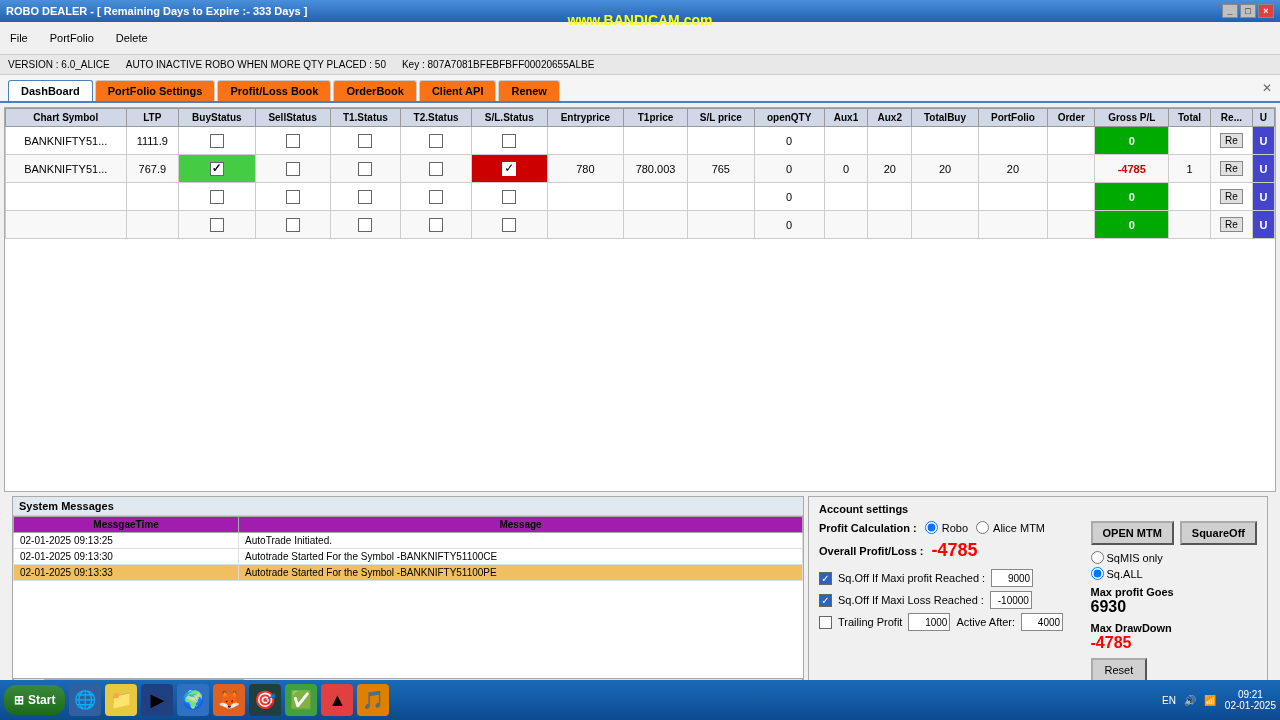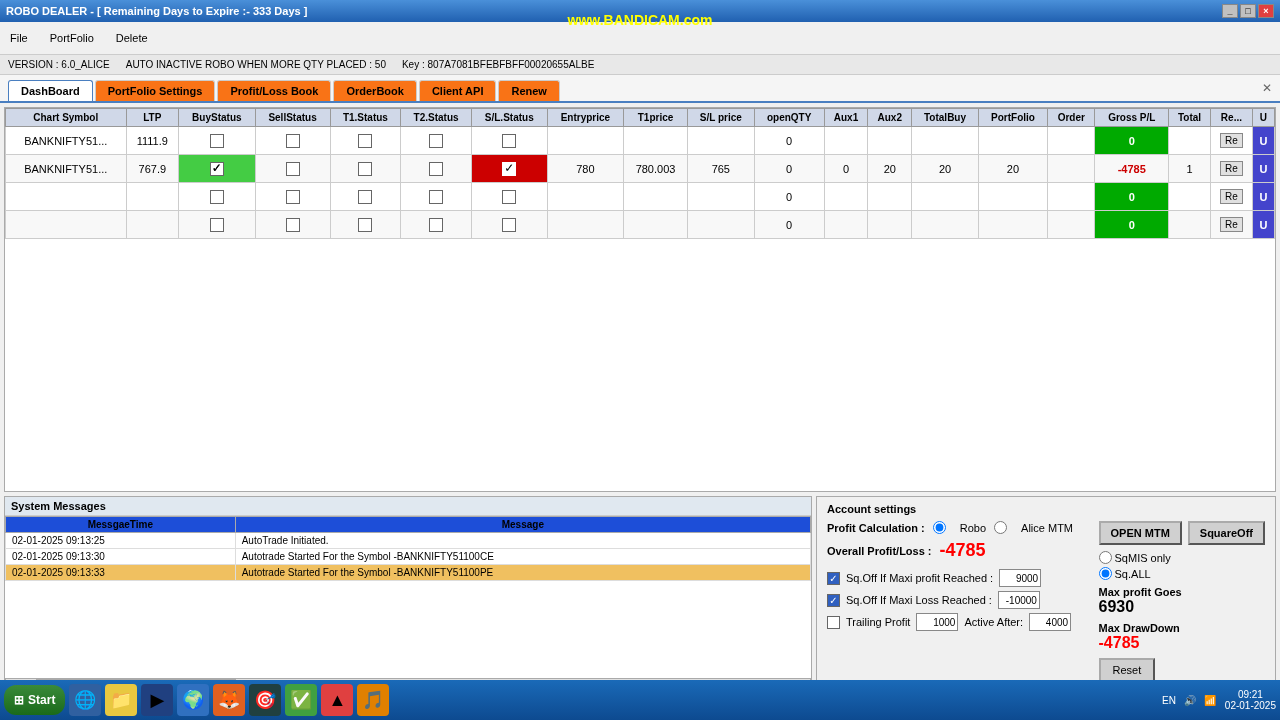--- a/index.html
+++ b/index.html
@@ -146,21 +146,21 @@
       background: #e0e0e0;
       border: 1px solid #888;
       padding: 1px 4px;
       cursor: pointer;
       font-size: 10px;
     }
     
     
     .bottom-panel {
       display: flex;
-      margin: 0 4px;
+      margin: 0 12px;
       gap: 4px;
       height: 195px;
     }
     
     
     .system-messages {
       flex: 1;
       border: 1px solid #aaa;
       background: white;
       display: flex;
@@ -172,21 +172,21 @@
       font-weight: bold;
       font-size: 11px;
       border-bottom: 1px solid #ccc;
     }
     .sys-msg-table {
       width: 100%;
       border-collapse: collapse;
       font-size: 10px;
     }
     .sys-msg-table th {
-      background: #1d4ed8;
+      background: #a21caf;
       border: 1px solid #aaa;
       padding: 2px 6px;
       text-align: center;
     }
     .sys-msg-table td {
       border: 1px solid #ddd;
       padding: 2px 6px;
     }
     .sys-msg-table tr.highlighted td { background: #f0c060; }
     .sys-msg-scroll {
@@ -209,21 +209,21 @@
     }
     .acct-row {
       display: flex;
       align-items: center;
       gap: 8px;
       margin-bottom: 6px;
       font-size: 11px;
     }
     .profit-calc-label { font-weight: bold; }
     .radio-group { display: flex; align-items: center; gap: 8px; }
-    .radio-option { display: flex; align-items: center; gap: 14px; }
+    .radio-option { display: flex; align-items: center; gap: 4px; }
     
     .btn-open-mtm {
       background: #d0d0d0;
       border: 2px outset #aaa;
       padding: 4px 10px;
       cursor: pointer;
       font-size: 11px;
       font-weight: bold;
     }
     .btn-squareoff {

